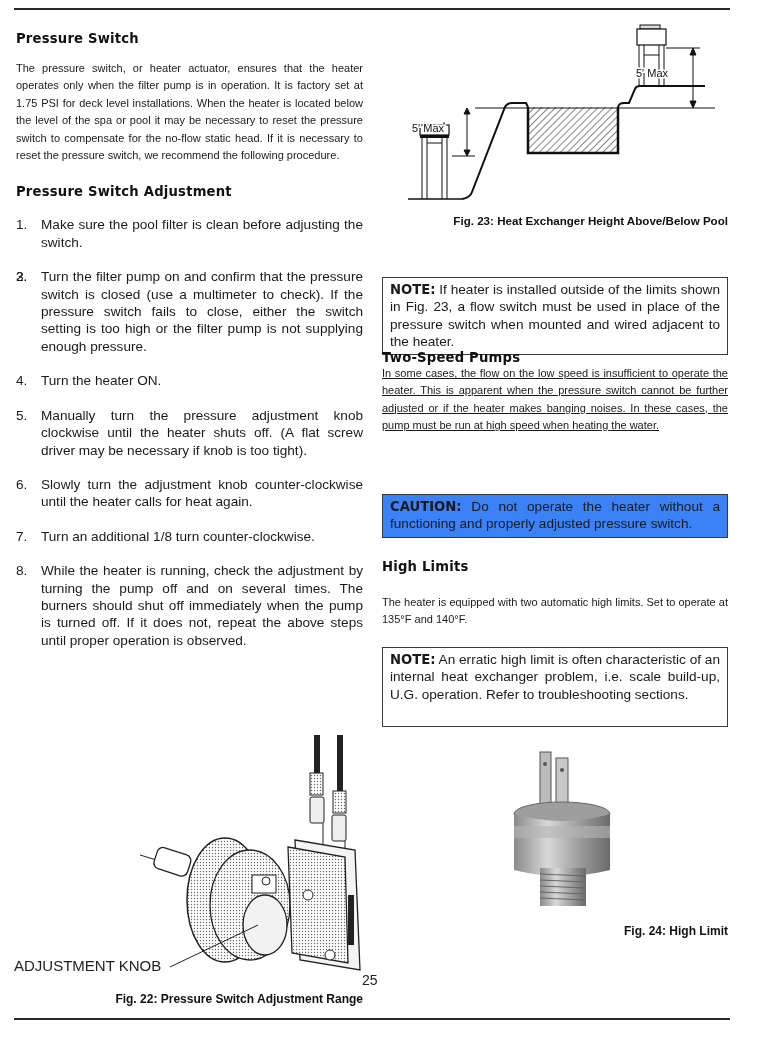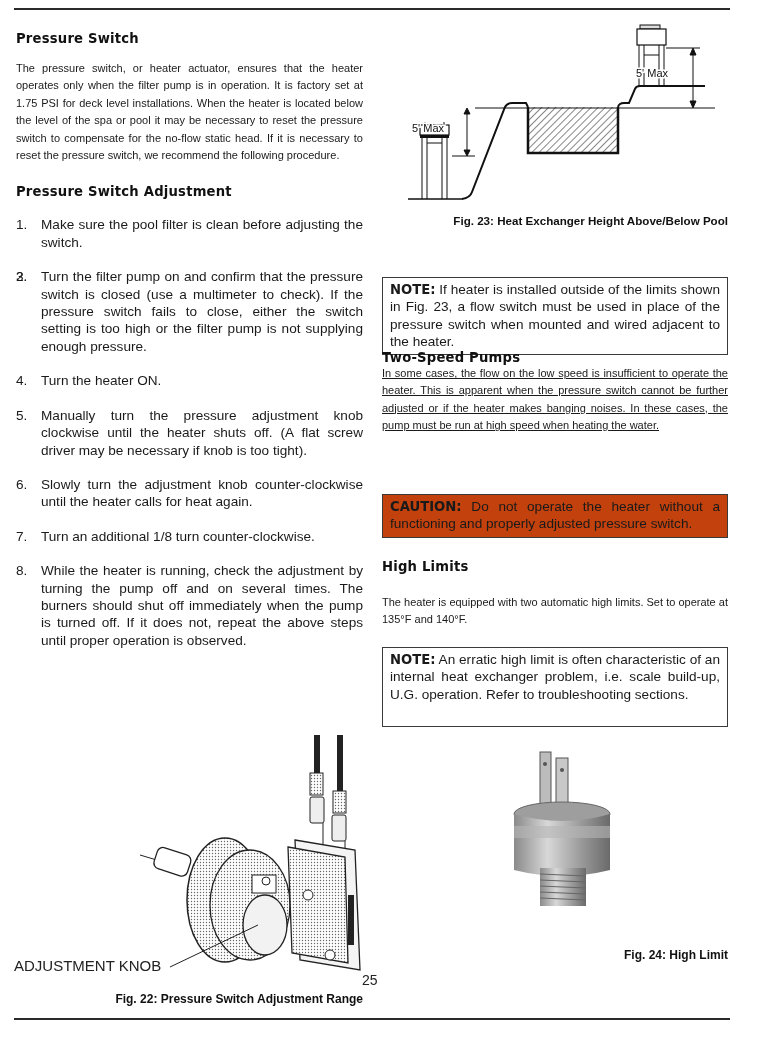--- a/index.html
+++ b/index.html
@@ -14,21 +14,21 @@
   .col.left { left: 16px; top: 24px; width: 347px; }
 
   h2 { font-family: "DejaVu Sans", sans-serif; font-weight: bold; font-size: 13.2px; letter-spacing: 0.2px; color: #111; }
   p.body { font-size: 11px; line-height: 17.4px; text-align: justify; color: #1a1a1a; }
 
   ol.steps { list-style: none; }
   ol.steps li { position: relative; padding-left: 25px; font-size: 13.6px; line-height: 17.4px; text-align: justify; }
   ol.steps li .num { position: absolute; left: 0; top: 0; }
 
   .box { position: absolute; border: 1.5px solid #3a3a3a; padding: 3px 7px 3px 7px; font-size: 13.6px; line-height: 17.4px; text-align: justify; background: #fff; }
-  .box.caution { background: #c2410c; }
+  .box.caution { background: #3b82f6; }
   .box .lead { font-family: "DejaVu Sans", sans-serif; font-weight: bold; font-size: 13.2px; }
 
   .caption { position: absolute; font-weight: bold; font-size: 12px; color: #111; text-align: right; }
   .pagenum { position: absolute; left: 362px; top: 972px; font-size: 14px; color: #222; }
   .fig { position: absolute; }
 </style>
 </head>
 <body>
 
 <div class="rule top"></div>
@@ -180,16 +180,16 @@
 
   <rect x="40" y="118" width="46" height="38" fill="url(#metal)"></rect>
   <g stroke="#666" stroke-width="1.2">
     <line x1="40" y1="124" x2="86" y2="126"></line>
     <line x1="40" y1="130" x2="86" y2="132"></line>
     <line x1="40" y1="136" x2="86" y2="138"></line>
     <line x1="40" y1="142" x2="86" y2="144"></line>
     <line x1="40" y1="148" x2="86" y2="150"></line>
   </g>
 </svg>
-<div class="caption" style="left:382px; top:924px; width:346px;margin-top:24px;">Fig. 24: High Limit</div>
+<div class="caption" style="left:382px; top:924px; width:346px;">Fig. 24: High Limit</div>
 
 <div class="rule bottom"></div>
 <div class="pagenum">25</div>
 
 </body></html>

